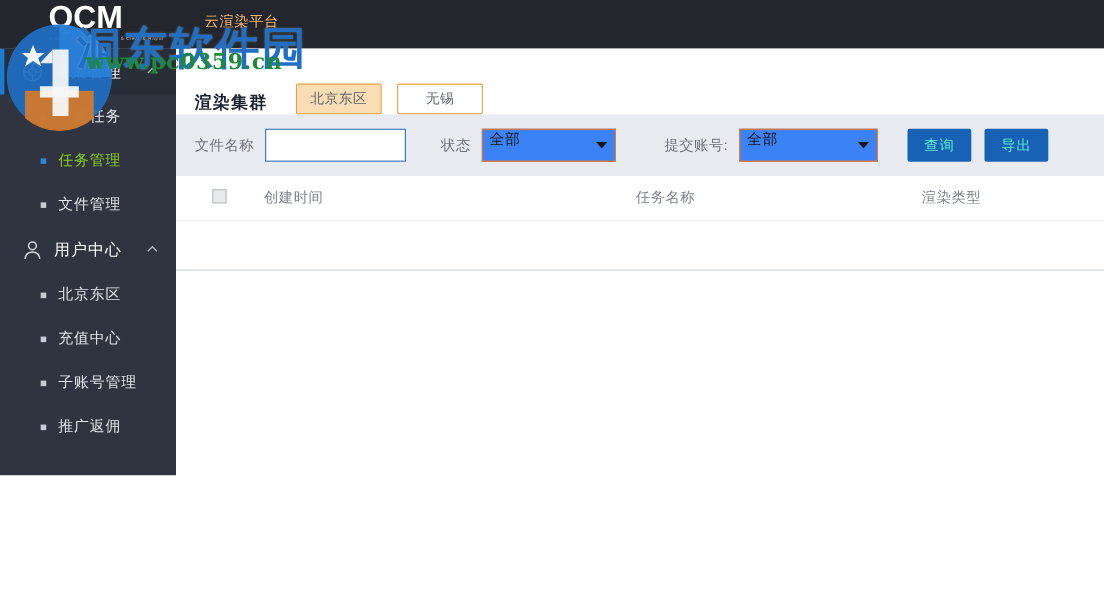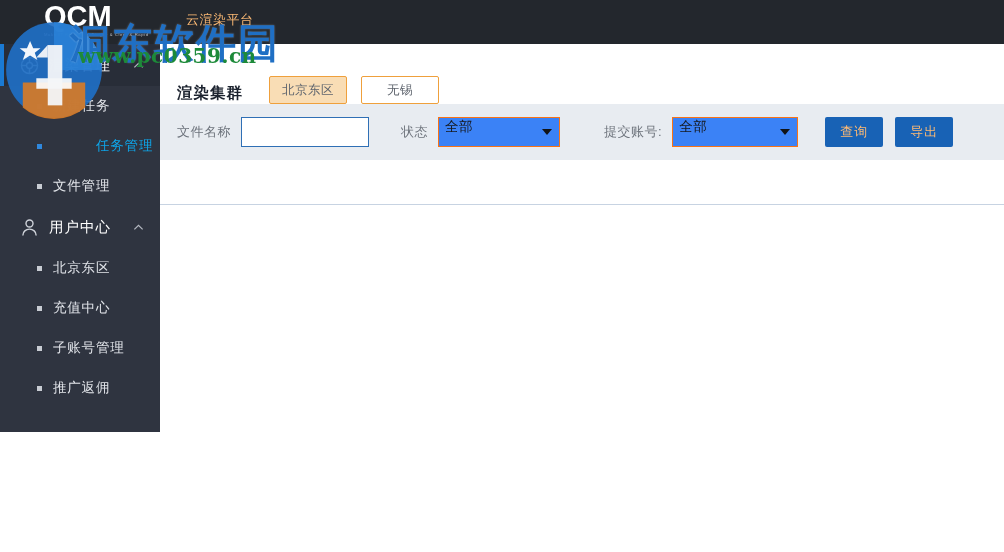--- a/index.html
+++ b/index.html
@@ -121,21 +121,21 @@
     left: 37px;
     top: 18px;
     width: 5px;
     height: 5px;
     background: #c8ccd3;
   }
   .nav-item .ilabel {
     margin-left: 53px;
     letter-spacing: 0.8px;
   }
-  .nav-item.active { color: #0ea5e9; padding-left: 43px; }
+  .nav-item.active { color: #84cc16; }
   .nav-item.active .bullet { background: #2f88de; }
 
   
   .main {
     position: absolute;
     left: 160px;
     top: 44px;
     width: 844px;
     height: 508px;
     background: #ffffff;
@@ -237,21 +237,21 @@
     border-top: 6px solid #111317;
   }
   .sel-status { width: 122px; margin-right: 44px; }
   .sel-account { width: 126px; margin-right: 27px; }
   .gap-big { width: 32px; }
   .btn-primary {
     height: 30px;
     min-width: 58px;
     padding: 0 12px;
     background: #1862b5;
-    color: #fdba74;
+    color: #5eead4;
     border: none;
     font-size: 13px;
     border-radius: 2px;
     cursor: pointer;
     margin-right: 12px;
     letter-spacing: 1px;
     font-family: "Liberation Sans", "DejaVu Sans", sans-serif;
   }
 
   
@@ -430,20 +430,28 @@
       <span class="f-label">提交账号:</span>
       <div class="f-select sel-account">
         <span class="sel-val">全部</span>
         <span class="sel-arrow"></span>
       </div>
       <button class="btn-primary">查询</button>
       <button class="btn-primary">导出</button>
     </div>
 
     <div class="table-wrap">
+      <div class="thead">
+        <span class="th th-check">
+          <span class="chk"></span>
+        </span>
+        <span class="th th-time">创建时间</span>
+        <span class="th th-name">任务名称</span>
+        <span class="th th-type">渲染类型</span>
+      </div>
       <div class="tbody"></div>
     </div>
   </div>
 
   <div class="watermark">
     <svg class="wm-logo" viewBox="0 0 100 100">
       <circle cx="50" cy="50" r="46" fill="#1f6fc4" opacity="0.92"></circle>
       <path d="M50 4 A46 46 0 0 1 96 50 L50 50 Z" fill="#2a82d8" opacity="0.85"></path>
       <path d="M20 62 h60 v24 a46 46 0 0 1 -60 0 Z" fill="#d97b25" opacity="0.9"></path>
       <path d="M33 58 h34 v10 h-34 Z" fill="#ffffff" opacity="0.9"></path>

